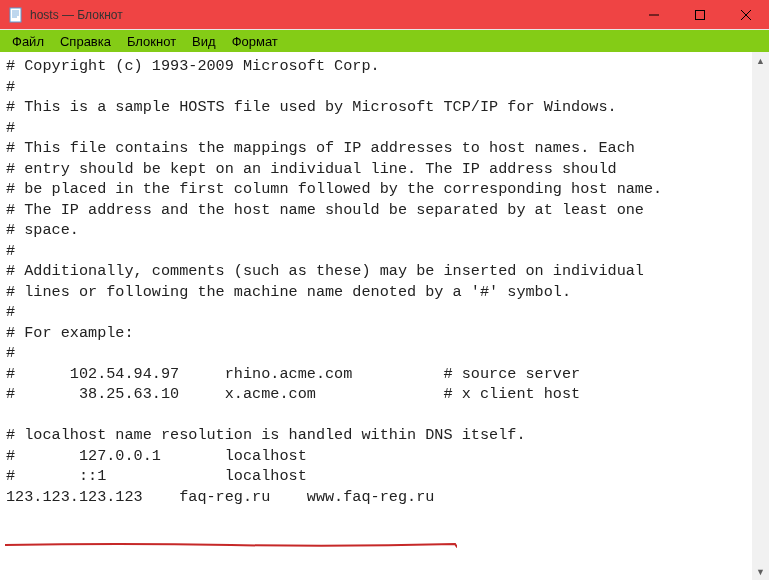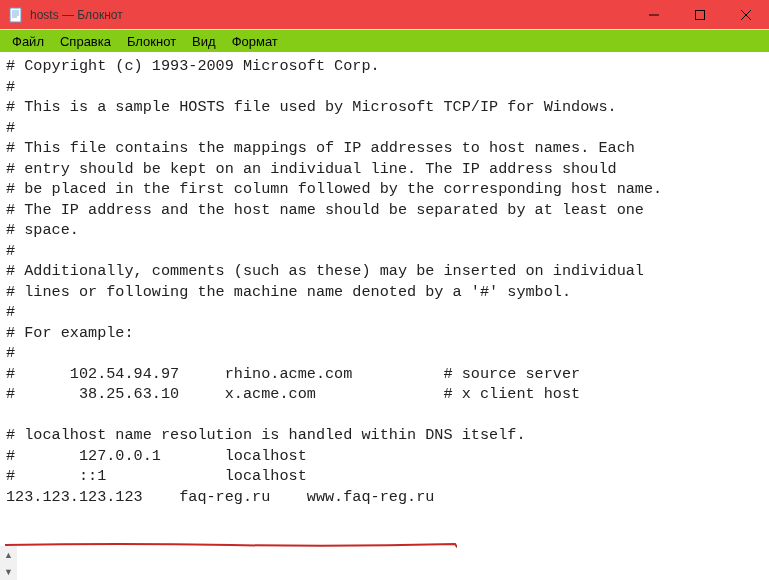--- a/index.html
+++ b/index.html
@@ -56,21 +56,20 @@
     }
     .menu-item {
       padding: 2px 8px;
       cursor: default;
       color: #000;
     }
     .editor-wrap {
       position: relative;
       height: calc(100% - 52px);
       display: flex;
-      flex-direction: column;
     }
     .editor {
       flex: 1;
       padding: 4px 6px 0 6px;
       font-family: "Consolas", "Courier New", monospace;
       font-size: 15.2px;
       line-height: 1.35;
       color: #222;
       white-space: pre;
       overflow: hidden;

